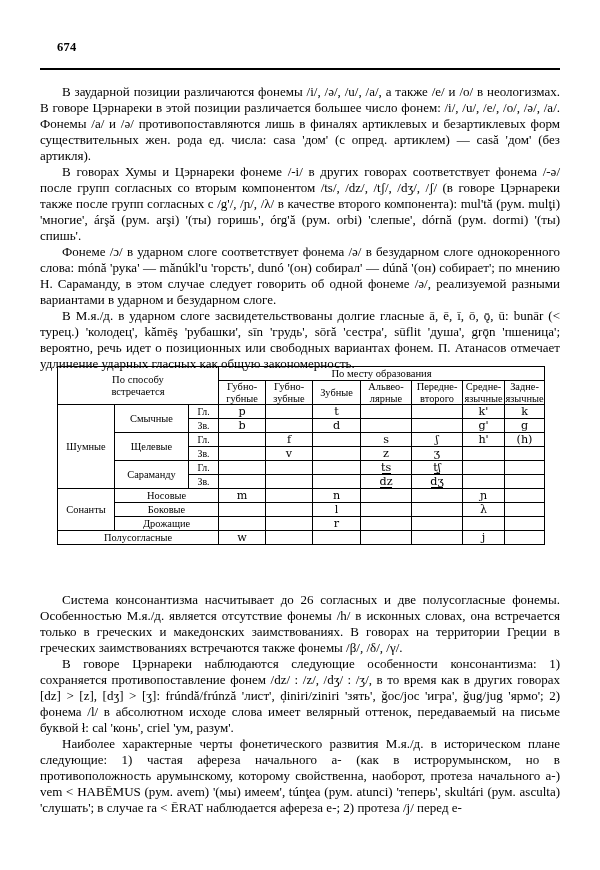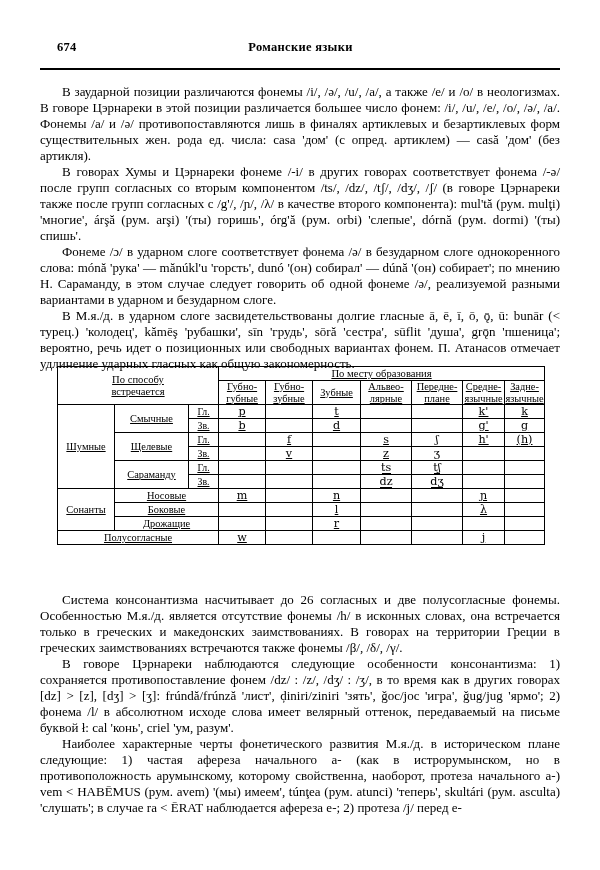--- a/index.html
+++ b/index.html
@@ -87,21 +87,20 @@
     font-size: 12.6px;
     letter-spacing: 3.2px;
     margin-bottom: 6px;
   }
   table.cons {
     border-collapse: collapse;
     width: 487px;
     table-layout: fixed;
     font-size: 10.3px;
     font-family: "Liberation Serif", serif;
-    text-decoration: underline;
   }
   table.cons td, table.cons th {
     border: 1px solid #000;
     padding: 0;
     text-align: center;
     vertical-align: middle;
     font-weight: normal;
     line-height: 11.5px;
     height: 13px;
   }
@@ -159,21 +158,20 @@
     width: 520px;
     top: 592px;
   }
 </style>
 </head>
 <body>
 
 <div class="page">
 
   <div class="header">
-    <div class="head-title">Романские языки</div>
     <div class="folio">674</div>
   </div>
   <div class="rule"></div>
 
   <div class="textblock">
     <p class="para">В заударной позиции различаются фонемы /i/, /ə/, /u/, /a/, а также /e/ и /o/ в неологизмах. В говоре Цэрнареки в этой позиции различается большее число фонем: /i/, /u/, /e/, /o/, /ə/, /a/. Фонемы /a/ и /ə/ противопоставляются лишь в финалях артиклевых и безартиклевых форм существительных жен. рода ед. числа: casa 'дом' (с опред. артиклем) — casă 'дом' (без артикля).</p>
     <p class="para">В говорах Хумы и Цэрнареки фонеме /-i/ в других говорах соответствует фонема /-ə/ после групп согласных со вторым компонентом /ts/, /dz/, /tʃ/, /dʒ/, /ʃ/ (в говоре Цэрнареки также после групп согласных с /g'/, /ɲ/, /λ/ в качестве второго компонента): mul'tă (рум. mulţi) 'многие', árşă (рум. arşi) '(ты) горишь', órg'ă (рум. orbi) 'слепые', dórnă (рум. dormi) '(ты) спишь'.</p>
     <p class="para">Фонеме /ɔ/ в ударном слоге соответствует фонема /ə/ в безударном слоге однокоренного слова: mónă 'рука' — mănúkl'u 'горсть', dunó '(он) собирал' — dúnă '(он) собирает'; по мнению Н. Сараманду, в этом случае следует говорить об одной фонеме /ə/, реализуемой разными вариантами в ударном и безударном слоге.</p>
     <p class="para">В М.я./д. в ударном слоге засвидетельствованы долгие гласные ā, ē, ī, ō, ǭ, ū: bunār (&lt; турец.) 'колодец', kămēş 'рубашки', sīn 'грудь', sōră 'сестра', sūflit 'душа', grǭn 'пшеница'; вероятно, речь идет о позиционных или свободных вариантах фонем. П. Атанасов отмечает удлинение ударных гласных как общую закономерность.</p>
   </div>
@@ -212,21 +210,21 @@
           </td>
           <td class="hcell">
             <div>Зубные</div>
           </td>
           <td class="hcell">
             <div>Альвео-</div>
             <div>лярные</div>
           </td>
           <td class="hcell">
             <div>Передне-</div>
-            <div>плане</div>
+            <div>второго</div>
           </td>
           <td class="hcell">
             <div>Средне-</div>
             <div>язычные</div>
           </td>
           <td class="hcell">
             <div>Задне-</div>
             <div>язычные</div>
           </td>
         </tr>

